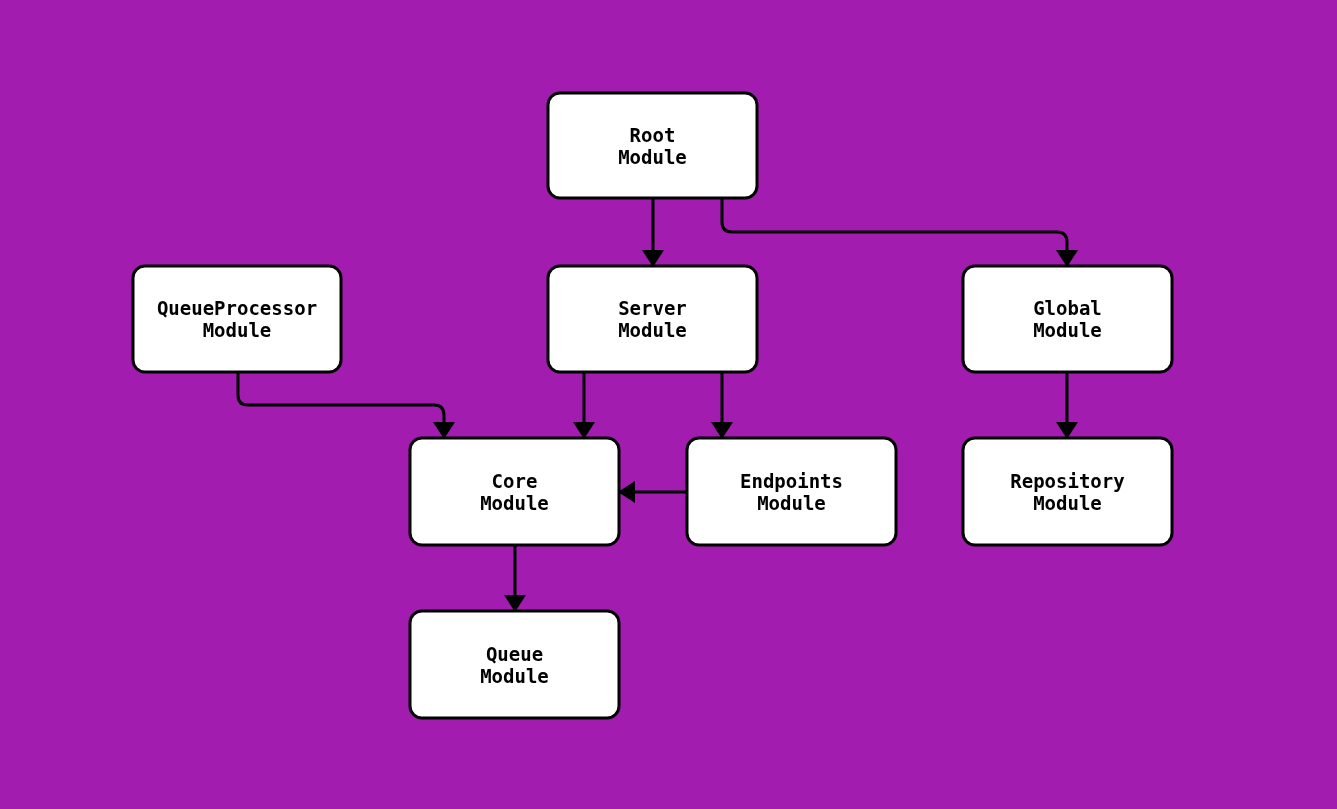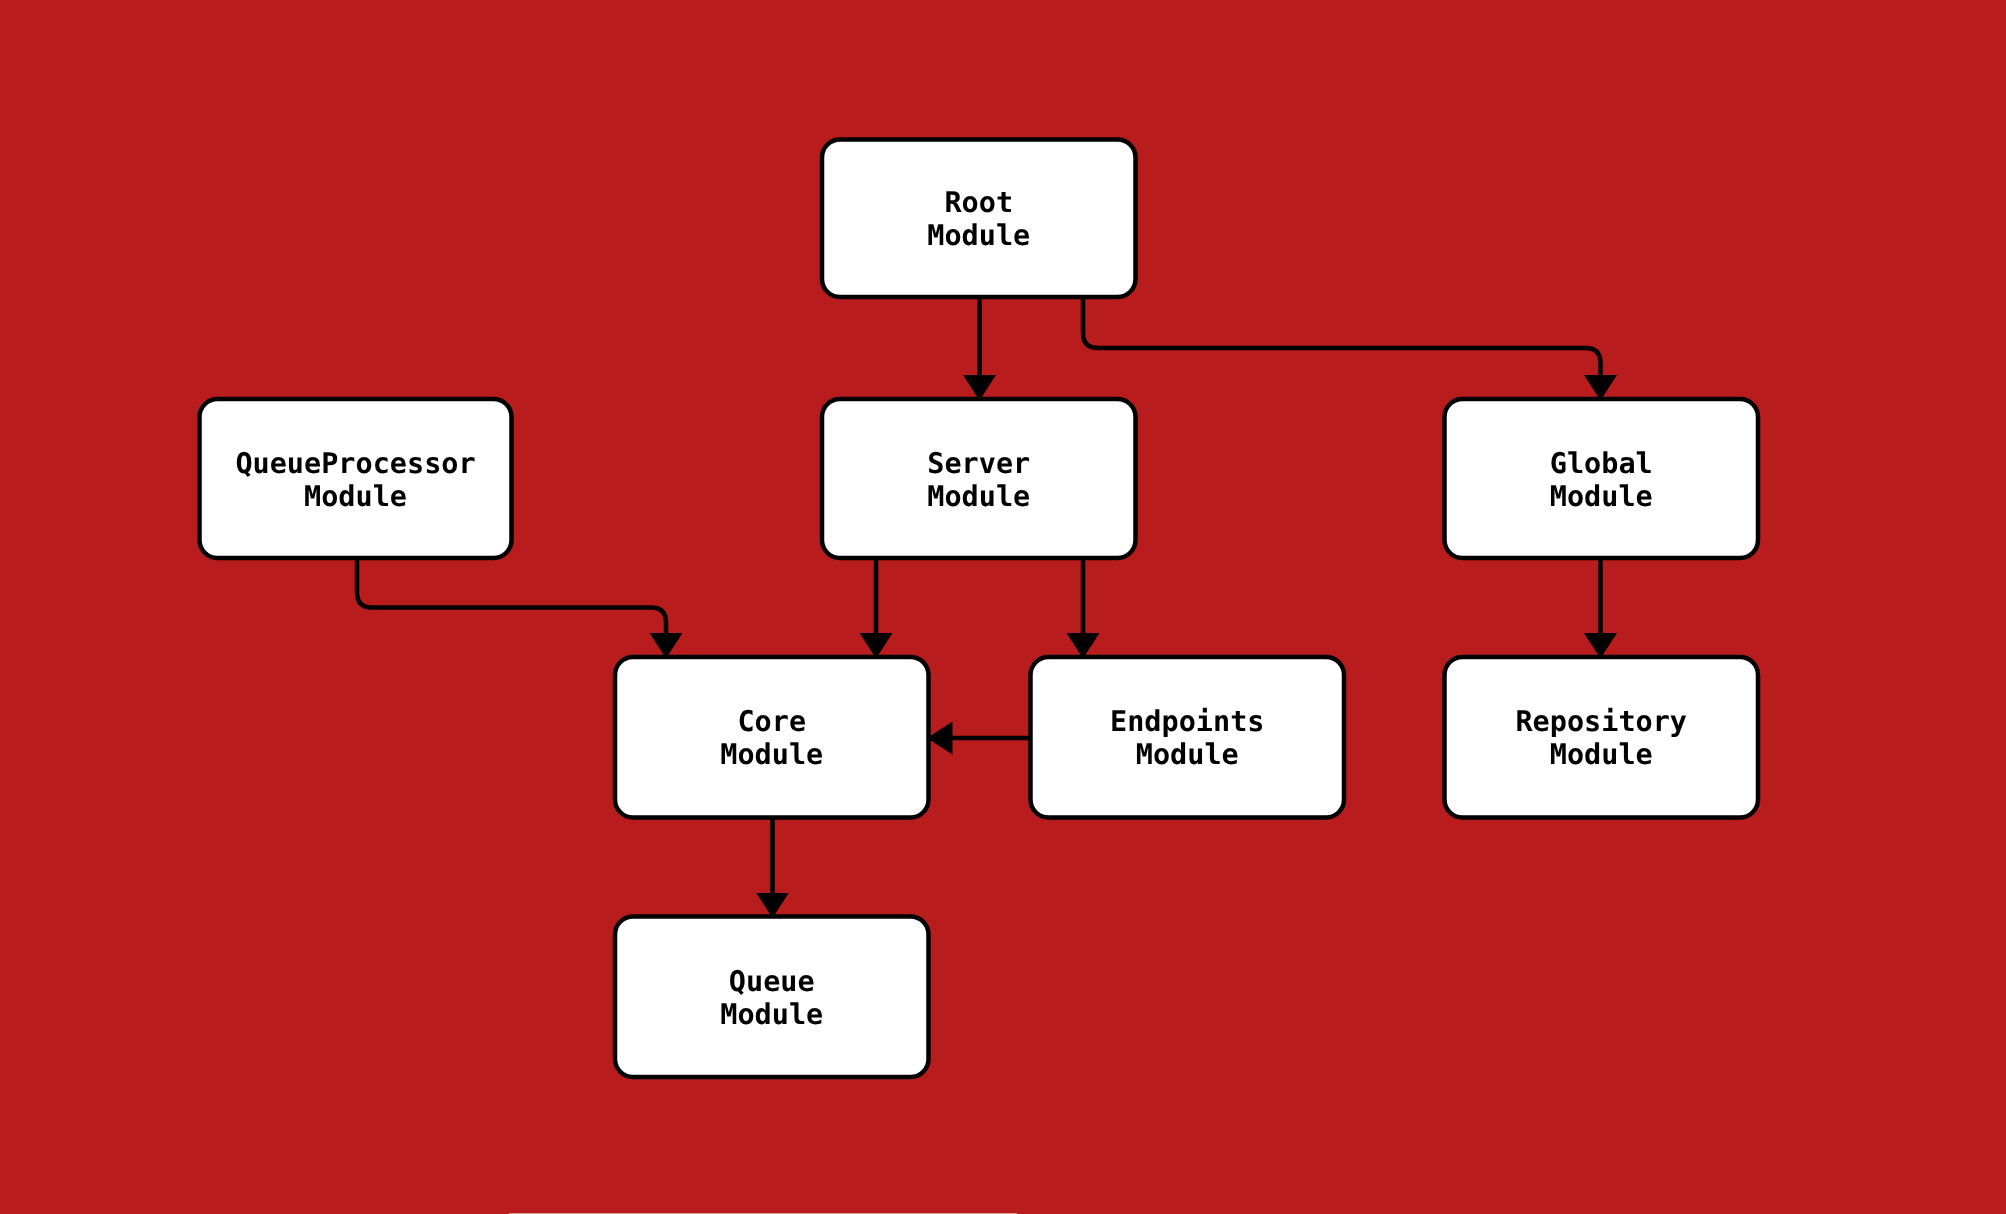--- a/index.html
+++ b/index.html
@@ -8,21 +8,21 @@
     background: #ffffff;
     width: 1337px;
     height: 809px;
     overflow: hidden;
     font-family: "DejaVu Sans Mono", "Liberation Mono", monospace;
   }
   .canvas {
     position: relative;
     width: 1337px;
     height: 809px;
-    background: #b91c1c;
+    background: #a21caf;
   }
   svg {
     display: block;
   }
   .node-box {
     fill: #ffffff;
     stroke: #000000;
     stroke-width: 3;
   }
   .node-label {

